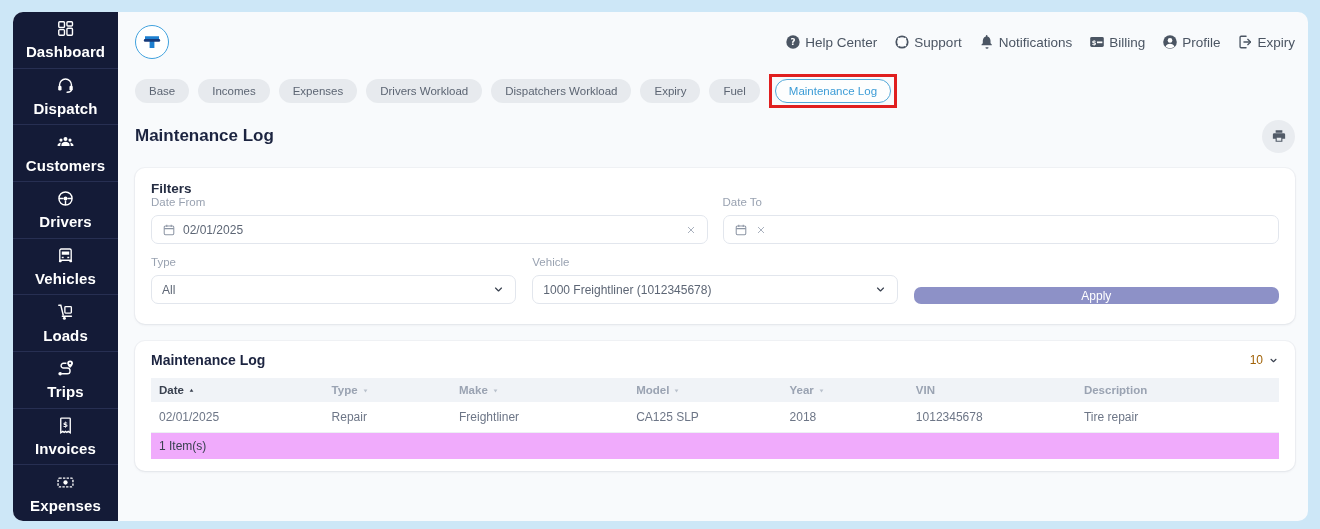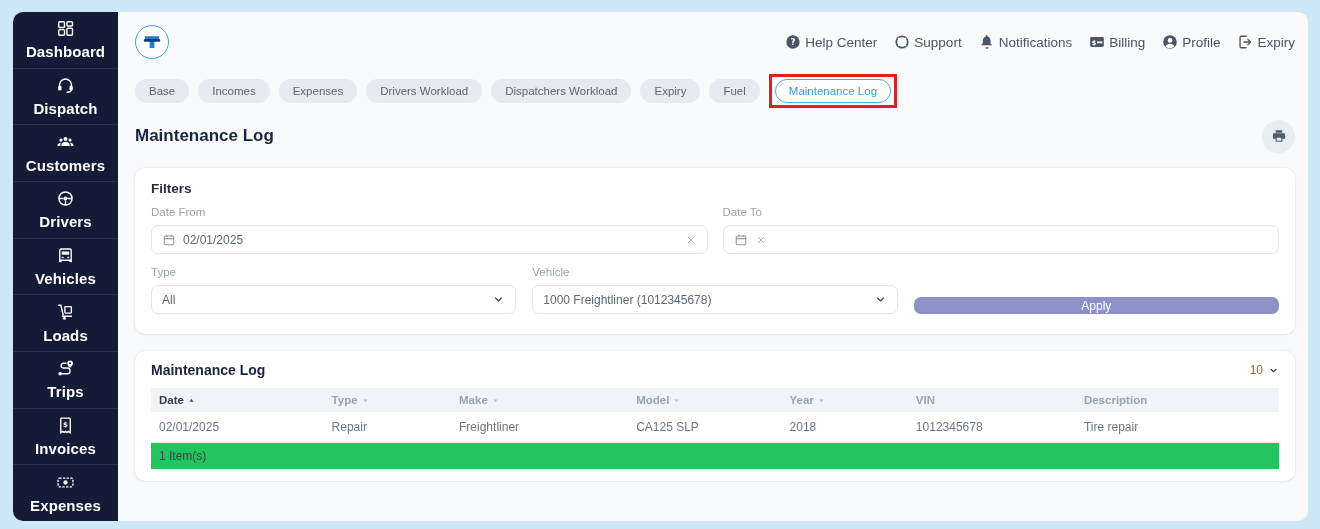--- a/index.html
+++ b/index.html
@@ -50,21 +50,21 @@
     display:flex;align-items:center;justify-content:center;cursor:pointer;color:#525b68;
   }
   .print-btn svg{width:16px;height:16px;display:block;}
   
   .card{
     background:#ffffff;border-radius:10px;
     box-shadow:0 1px 3px rgba(20,27,55,.07), 0 0 0 1px rgba(20,27,55,.03);
   }
   .filters-card{margin-top:14px;padding:13px 16px 20px;}
   .card-title{font-size:13.5px;font-weight:bold;color:#252d42;}
-  .f-grid2{display:grid;grid-template-columns:1fr 1fr;column-gap:15px;margin-top:10px;}
+  .f-grid2{display:grid;grid-template-columns:1fr 1fr;column-gap:15px;}
   .f-grid3{display:grid;grid-template-columns:1fr 1fr 1fr;column-gap:16px;margin-top:12px;}
   .f-label{font-size:11.5px;color:#99a2b1;margin-bottom:7px;display:block;}
   .input,.select{
     height:29px;border:1px solid #e2e6ed;border-radius:7px;background:#fff;
     display:flex;align-items:center;padding:0 10px;gap:7px;font-size:12px;color:#5d6675;
     cursor:pointer;box-sizing:border-box;
   }
   .input .grow,.select .grow{flex:1;}
   .input svg.cal{width:14px;height:14px;flex-shrink:0;}
   .clear-x svg{width:12px;height:12px;display:block;}
@@ -85,21 +85,21 @@
   thead th{
     background:#f0f3f7;font-size:11.5px;text-align:left;padding:6px 8px;
     font-weight:bold;color:#9aa3b2;cursor:pointer;margin-left:16px;
   }
   thead th.sorted{color:#39414f;}
   .sort-ic{display:inline-block;vertical-align:middle;margin-left:3px;}
   .sort-ic svg{width:9px;height:9px;display:block;}
   .sort-asc{color:#39414f;}
   .sort-desc{color:#b9c1cc;}
   tbody td{font-size:12px;color:#6d7687;padding:8px 8px;border-bottom:1px solid #edf0f4;}
-  tfoot td{background:#22c55e;font-size:12px;color:#39414f;padding:6px 8px;font-weight:normal;}
+  tfoot td{background:#f0abfc;font-size:12px;color:#39414f;padding:6px 8px;font-weight:normal;}
 </style>
 </head>
 <body>
 
 <div class="frame">
   <div class="app">
 
     <aside class="sidebar">
         <div class="side-item">
           <span class="side-icon">

